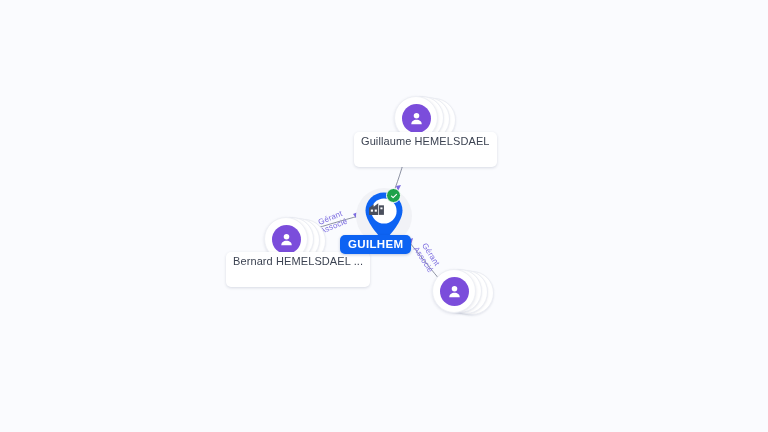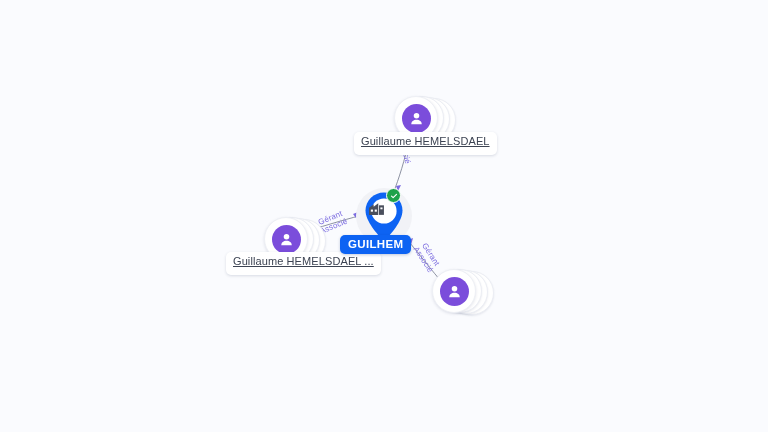--- a/index.html
+++ b/index.html
@@ -72,26 +72,25 @@
   }
   .avatar-circle svg { display: block; }
 
   
   .person-label {
     position: absolute;
     white-space: nowrap;
     background: #ffffff;
     border-radius: 5px;
     box-shadow: 0 1px 3px rgba(40,50,90,0.16);
-    padding: 3px 7px 8px 7px;
+    padding: 3px 7px 20px 7px;
     font-size: 11px;
     line-height: 12px;
     color: #3c4352;
     letter-spacing: 0.1px;
-    text-decoration: underline;
   }
 
   
   .company-halo {
     position: absolute;
     left: 0;
     top: 0;
     width: 56px;
     height: 56px;
     border-radius: 50%;
@@ -207,21 +206,21 @@
     <div class="stack s1"></div>
     <div class="avatar-shell">
       <div class="avatar-circle">
         <svg width="17" height="17" viewBox="0 0 24 24" fill="#ffffff">
           <circle cx="12" cy="8" r="3.9"></circle>
           <path d="M4.6 20.2c0-4.1 3.3-6.4 7.4-6.4s7.4 2.3 7.4 6.4z"></path>
         </svg>
       </div>
     </div>
   </div>
-  <div class="person-label" style="left:226px; top:252px;">Guillaume HEMELSDAEL ...</div>
+  <div class="person-label" style="left:226px; top:252px;">Bernard HEMELSDAEL ...</div>
 
   <div class="node" style="left:432px; top:269px; width:66px; height:44px;">
     <div class="stack s3"></div>
     <div class="stack s2"></div>
     <div class="stack s1"></div>
     <div class="avatar-shell">
       <div class="avatar-circle">
         <svg width="17" height="17" viewBox="0 0 24 24" fill="#ffffff">
           <circle cx="12" cy="8" r="3.9"></circle>
           <path d="M4.6 20.2c0-4.1 3.3-6.4 7.4-6.4s7.4 2.3 7.4 6.4z"></path>

